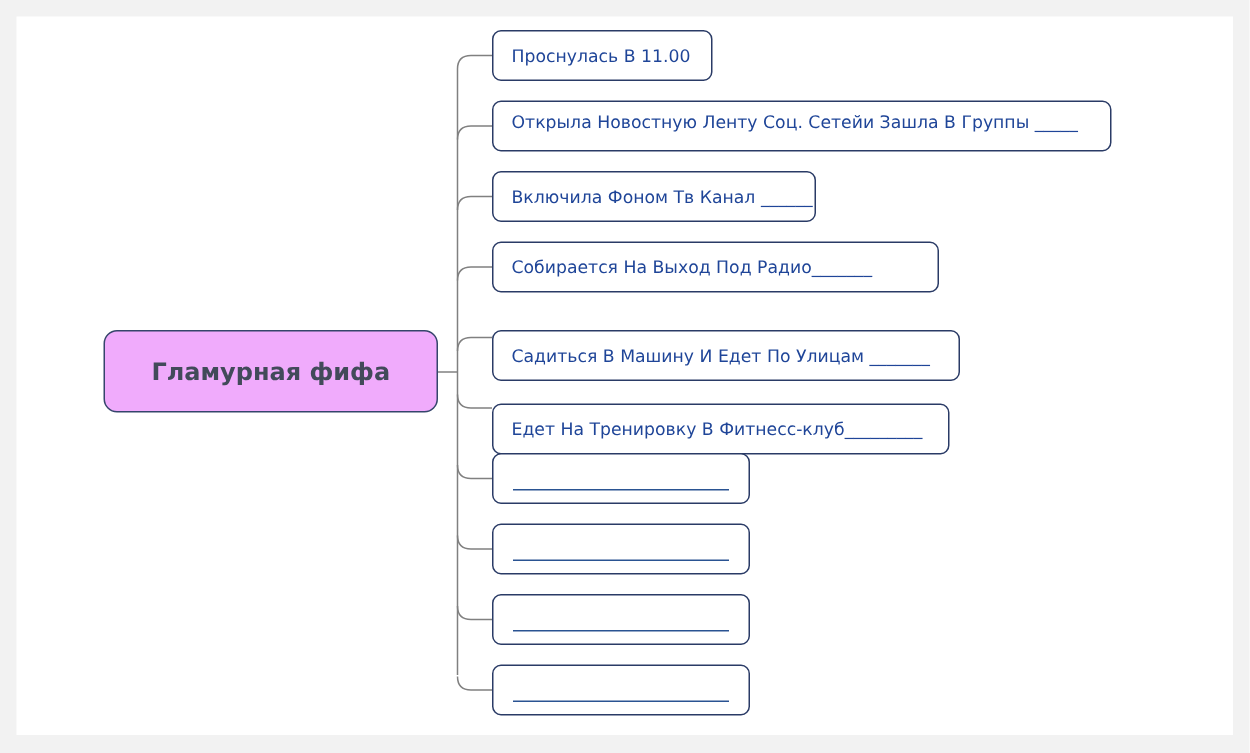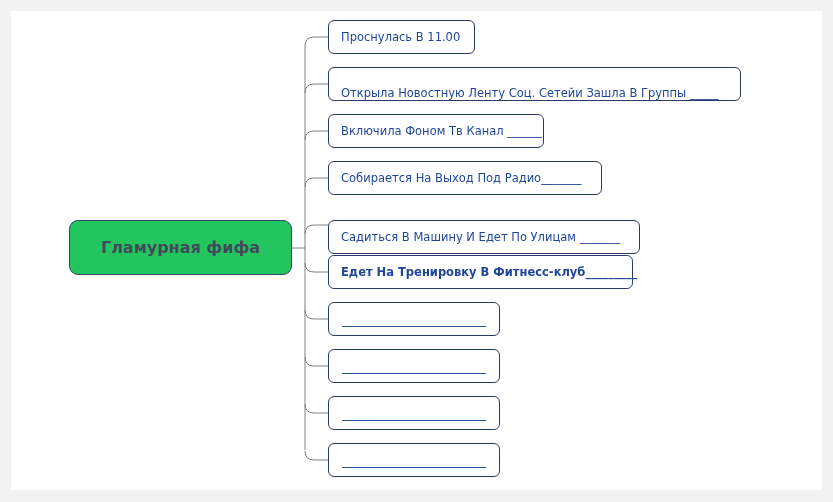--- a/index.html
+++ b/index.html
@@ -19,41 +19,41 @@
   .connectors {
     position: absolute;
     left: 0; top: 0;
     width: 833px; height: 502px;
     pointer-events: none;
   }
   .central-topic {
     position: absolute;
     left: 69px; top: 220px;
     width: 223px; height: 55px;
-    background: #22c55e;
+    background: #f0abfc;
     border: 1px solid #35456b;
     border-radius: 9px;
     box-sizing: border-box;
     display: flex; align-items: center; justify-content: center;
     font-family: "DejaVu Sans", sans-serif;
     font-weight: bold;
     font-size: 16px;
     color: #424a5a;
     cursor: pointer;
   }
   .subtopic {
     position: absolute;
     left: 328px;
     height: 34px;
     border: 1px solid #2a3b66;
     border-radius: 6px;
     background: #ffffff;
     box-sizing: border-box;
     display: flex; align-items: center;
-    padding: 0 12px;
+    padding: 12px 12px;
     font-family: "DejaVu Sans", sans-serif;
     font-size: 11.5px;
     color: #1f4598;
     white-space: nowrap;
     cursor: pointer;
   }
   .subtopic.blank { justify-content: center; }
   .blank-line {
     display: inline-block;
     width: 144px;
@@ -96,29 +96,29 @@
 </div>
 
 <div class="subtopic" style="top:67px; width:413px;align-items:flex-end;">
   <span>Открыла Новостную Ленту Соц. Сетейи Зашла В Группы _____</span>
 </div>
 
 <div class="subtopic" style="top:114px; width:216px;">
   <span>Включила Фоном Тв Канал ______</span>
 </div>
 
-<div class="subtopic" style="top:161px; width:274px;">
+<div class="subtopic" style="top:161px; width:298px;">
   <span>Собирается На Выход Под Радио_______</span>
 </div>
 
 <div class="subtopic" style="top:208px; width:312px;margin-top:12px;">
   <span>Садиться В Машину И Едет По Улицам _______</span>
 </div>
 
-<div class="subtopic" style="top:255px; width:305px;font-weight:bold;">
+<div class="subtopic" style="top:269px; width:305px;">
   <span>Едет На Тренировку В Фитнесс-клуб_________</span>
 </div>
 
 <div class="subtopic blank" style="top:302px; width:172px;">
   <span class="blank-line"></span>
 </div>
 
 <div class="subtopic blank" style="top:349px; width:172px;">
   <span class="blank-line"></span>
 </div>

